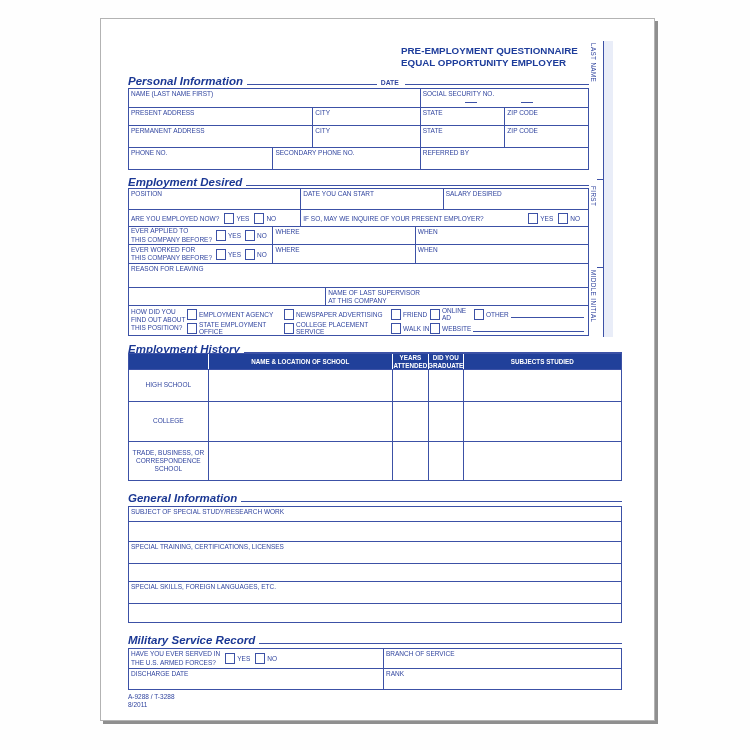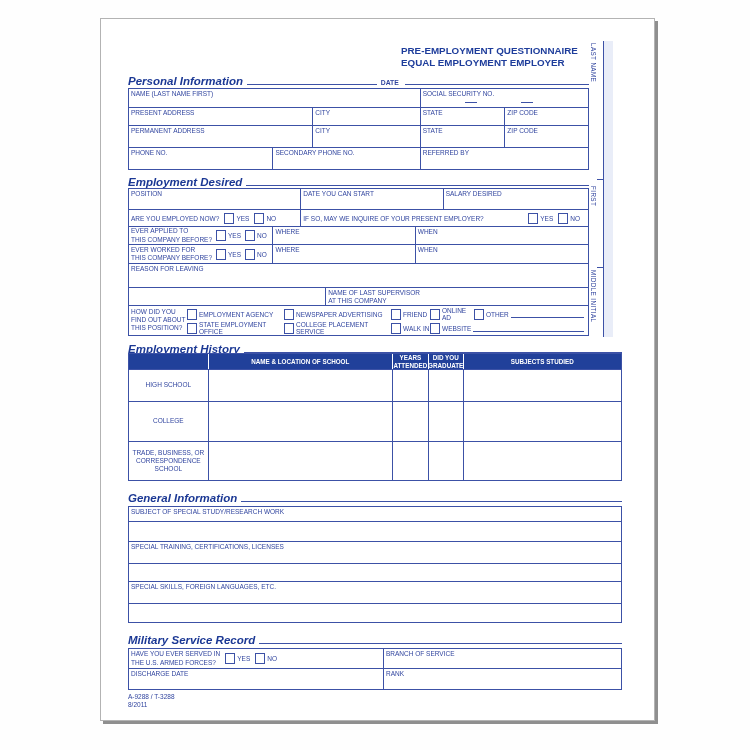--- a/index.html
+++ b/index.html
@@ -65,21 +65,21 @@
   .how-col { display:flex; align-items:center; gap:2px; flex:none; }
 </style>
 </head>
 <body>
 
 <div class="canvas">
 <div class="sheet">
 
   <div class="abs subtitle">
     <div>PRE-EMPLOYMENT QUESTIONNAIRE</div>
-    <div>EQUAL EMPLOYMENT EMPLOYER</div>
+    <div>EQUAL OPPORTUNITY EMPLOYER</div>
   </div>
 
   <div class="abs side-strip"></div>
   <div class="abs vtext" style="left:489px; top:24px;">LAST NAME</div>
   <div class="abs vtext" style="left:489px; top:167px;">FIRST</div>
   <div class="abs vtext" style="left:489px; top:251px;">MIDDLE INITIAL</div>
   <div class="abs side-tick" style="top:160px;"></div>
   <div class="abs side-tick" style="top:248px;"></div>
 
   <div class="abs sec-head" style="left:27px; top:55px; width:461px;">

